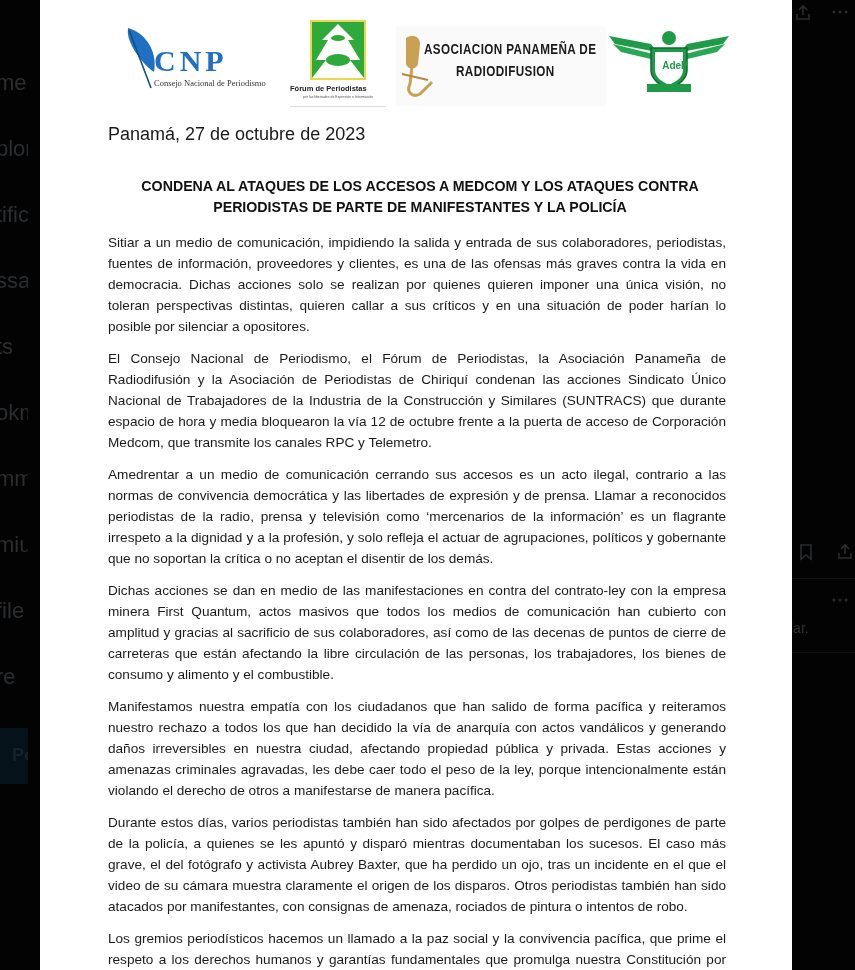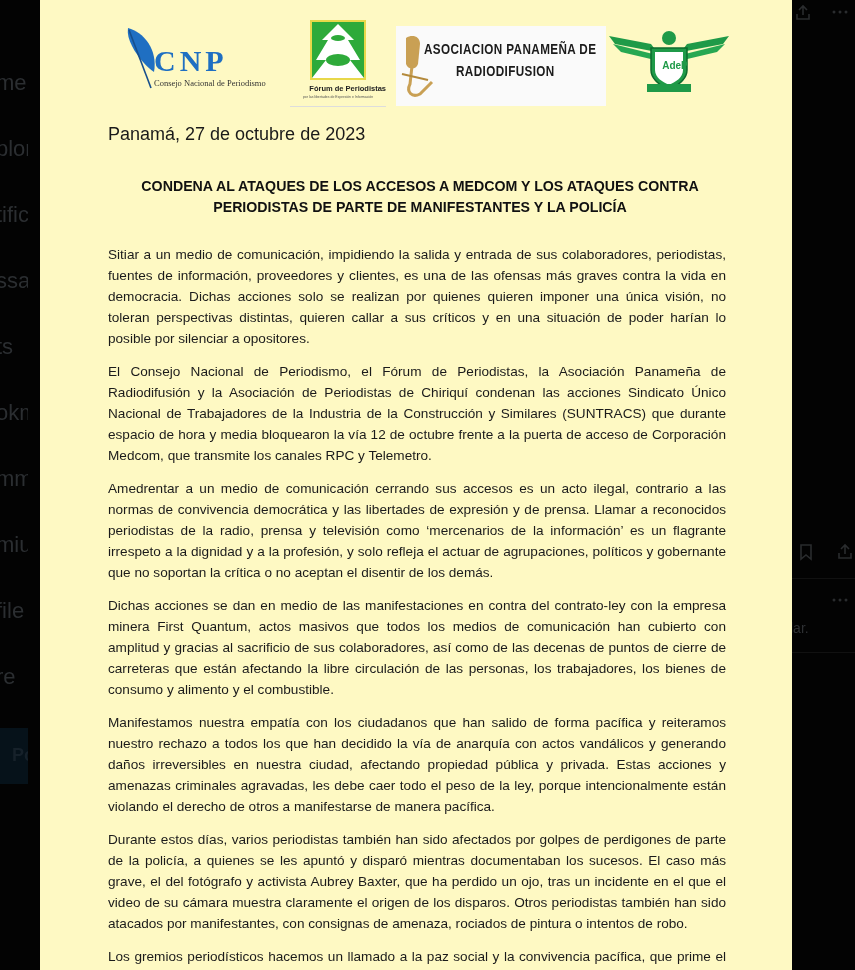--- a/index.html
+++ b/index.html
@@ -23,37 +23,37 @@
     position: absolute; left: 12px; top: 745px; font-size: 18px; font-weight: bold; color: #16212a;
   }
   .bg-right { position: absolute; left: 792px; top: 0; width: 63px; height: 970px; }
   .bg-icon { position: absolute; color: #2a2c2e; font-size: 18px; }
   .bg-text { position: absolute; color: #2e3033; font-size: 14px; }
   .bg-line { position: absolute; left: 792px; width: 63px; height: 1px; background: #111; }
 
   
   .doc {
     position: absolute; left: 40px; top: 0; width: 752px; height: 970px;
-    background: #fef9c3; overflow: hidden;
+    background: #ffffff; overflow: hidden;
   }
   .logos { position: absolute; left: 0; top: 14px; width: 752px; height: 90px; }
   .logo { position: absolute; }
   .date {
     position: absolute; left: 68px; top: 124px;
     font-size: 18px; color: #1a1a1a;
   }
   .title {
     position: absolute; left: 60px; top: 176px; width: 640px;
     text-align: center; font-weight: bold; font-size: 14.2px; line-height: 21px; color: #111;
   }
   .body-text {
     position: absolute; left: 68px; top: 232px; width: 618px;
     font-size: 13.6px; line-height: 21px; color: #1b1b1b; text-align: justify;
   }
-  .body-text p { margin: 12px 0 11px 0; }
+  .body-text p { margin: 0 0 11px 0; }
   .cnp-text { font-family: "Liberation Serif", serif; }
 </style>
 </head>
 <body>
 
 <div class="bg-nav">
   <div class="bg-nav-item" style="top:70px">me</div>
   <div class="bg-nav-item" style="top:136px">plore</div>
   <div class="bg-nav-item" style="top:202px">tific</div>
   <div class="bg-nav-item" style="top:268px">ssag</div>
@@ -115,21 +115,21 @@
       <span class="cnp-text" style="position:absolute;left:30px;top:56px;font-size:8.5px;color:#333;white-space:nowrap">Consejo Nacional de Periodismo</span>
     </div>
 
     <div class="logo" style="left:250px;top:2px;width:96px;height:90px;border-bottom:1px solid #ddd">
       <svg style="position:absolute;left:20px;top:4px" width="56" height="60" viewBox="0 0 56 60">
         <rect x="1" y="1" width="54" height="58" fill="#2eaa3a" stroke="#e8d84a" stroke-width="2"></rect>
         <path d="M28 4 L 44 20 L 38 20 L 50 40 L 40 40 L 54 58 L 2 58 L 16 40 L 6 40 L 18 20 L 12 20 Z" fill="#ffffff"></path>
         <ellipse cx="28" cy="18" rx="7" ry="3" fill="#2eaa3a"></ellipse>
         <ellipse cx="28" cy="40" rx="12" ry="6" fill="#2eaa3a"></ellipse>
       </svg>
-      <span style="position:absolute;left:0;width:96px;top:68px;text-align:right;font-size:7.5px;font-weight:bold;color:#222;white-space:nowrap">Fórum de Periodistas</span>
+      <span style="position:absolute;left:0;width:96px;top:68px;text-align:left;font-size:7.5px;font-weight:bold;color:#222;white-space:nowrap">Fórum de Periodistas</span>
       <span style="position:absolute;left:0;width:96px;top:79px;text-align:center;font-size:3.5px;color:#555;white-space:nowrap">por las libertades de Expresión e Información</span>
     </div>
 
     <div class="logo" style="left:356px;top:12px;width:210px;height:80px;background:#fafafa">
       <svg style="position:absolute;left:2px;top:8px" width="40" height="66" viewBox="0 0 40 66">
         <path d="M8 4 C 14 0, 22 2, 22 10 L 20 30 C 18 36, 10 36, 8 30 Z" fill="#c9a054"></path>
         <path d="M14 32 L 12 50 C 8 58, 14 64, 22 60 L 34 48" stroke="#c9a054" stroke-width="3" fill="none"></path>
         <path d="M4 40 L 30 46" stroke="#b48a3c" stroke-width="2"></path>
       </svg>
       <span style="position:absolute;left:28px;top:14px;font-size:15px;font-weight:bold;color:#1b1b1b;white-space:nowrap;transform:scaleX(0.78);transform-origin:left top;letter-spacing:0.5px">ASOCIACION PANAMEÑA DE</span>

